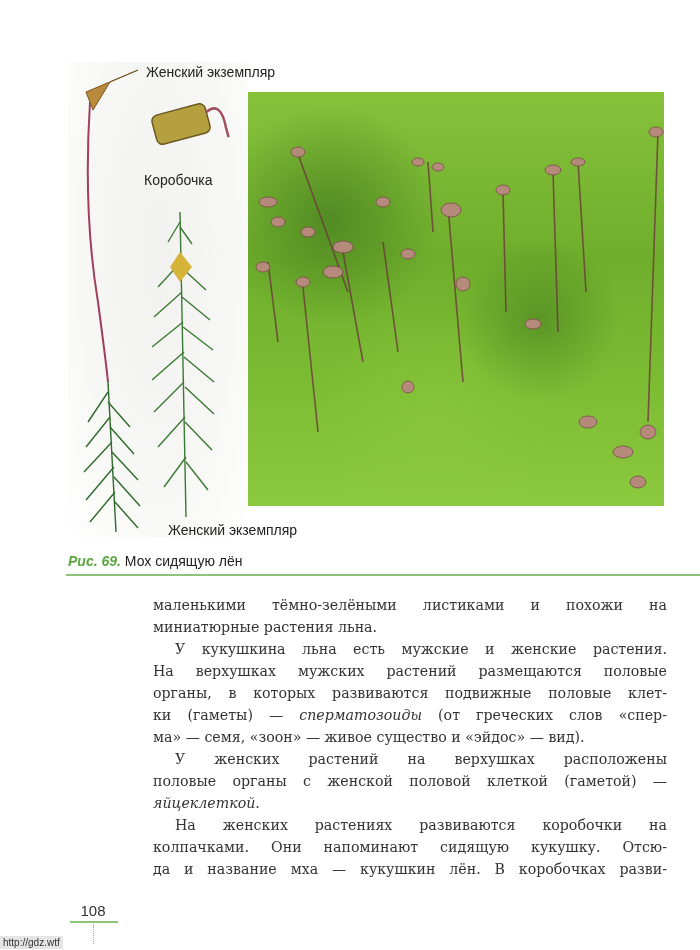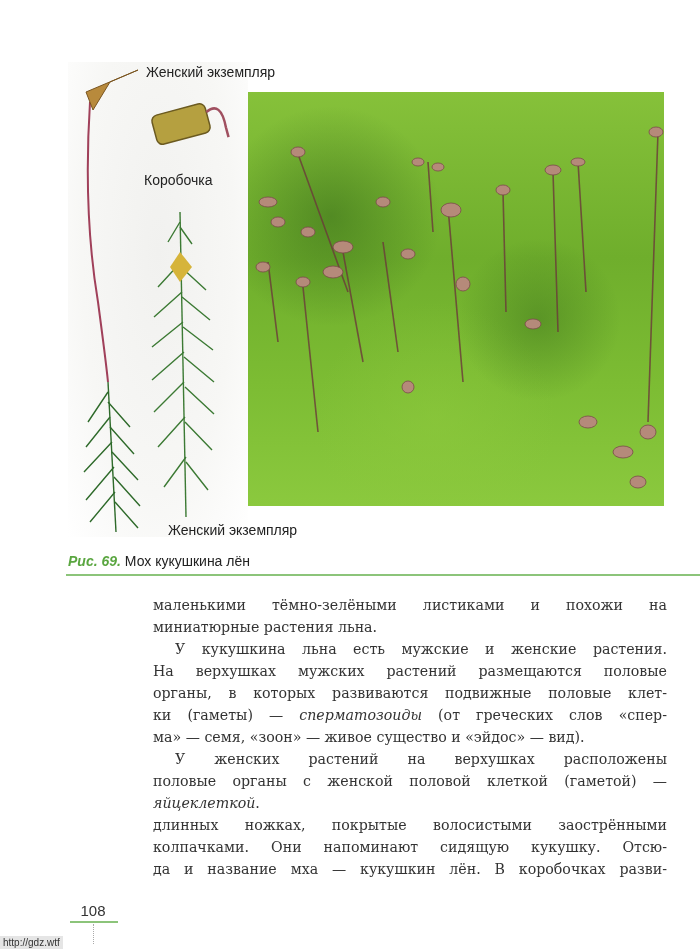--- a/index.html
+++ b/index.html
@@ -134,36 +134,36 @@
       <ellipse cx="375" cy="360" rx="10" ry="6"></ellipse>
       <ellipse cx="390" cy="390" rx="8" ry="6"></ellipse>
       <ellipse cx="55" cy="190" rx="7" ry="5"></ellipse>
       <ellipse cx="15" cy="175" rx="7" ry="5"></ellipse>
     </g>
   </svg>
 </div>
 
 <div class="caption">
   <span class="fig">Рис. 69.</span>
-  <span>Мох кукушкина лён</span>
+  <span>Мох сидящую лён</span>
 </div>
 <div class="caption-rule"></div>
 
 <div class="body-text">
   <p>маленькими тёмно-зелёными листиками и похожи на</p>
   <p class="last">миниатюрные растения льна.</p>
   <p class="indent">У кукушкина льна есть мужские и женские растения.</p>
   <p>На верхушках мужских растений размещаются половые</p>
   <p>органы, в которых развиваются подвижные половые клет-</p>
   <p><span>ки (гаметы) — </span><em>сперматозоиды</em><span> (от греческих слов «спер-</span></p>
   <p class="last">ма» — семя, «зоон» — живое существо и «эйдос» — вид).</p>
   <p class="indent">У женских растений на верхушках расположены</p>
   <p>половые органы с женской половой клеткой (гаметой) —</p>
   <p class="last"><em>яйцеклеткой</em><span>.</span></p>
-  <p>длинных ножках, покрытые волосистыми заострёнными</p>
+  <p class="indent">На женских растениях развиваются коробочки на</p>
   <p>колпачками. Они напоминают сидящую кукушку. Отсю-</p>
   <p>да и название мха — кукушкин лён. В коробочках разви-</p>
 </div>
 
 <div class="page-num">108</div>
 <div class="page-rule"></div>
 <div class="page-dots"></div>
 <div class="watermark">http://gdz.wtf</div>
 
 </body></html>

